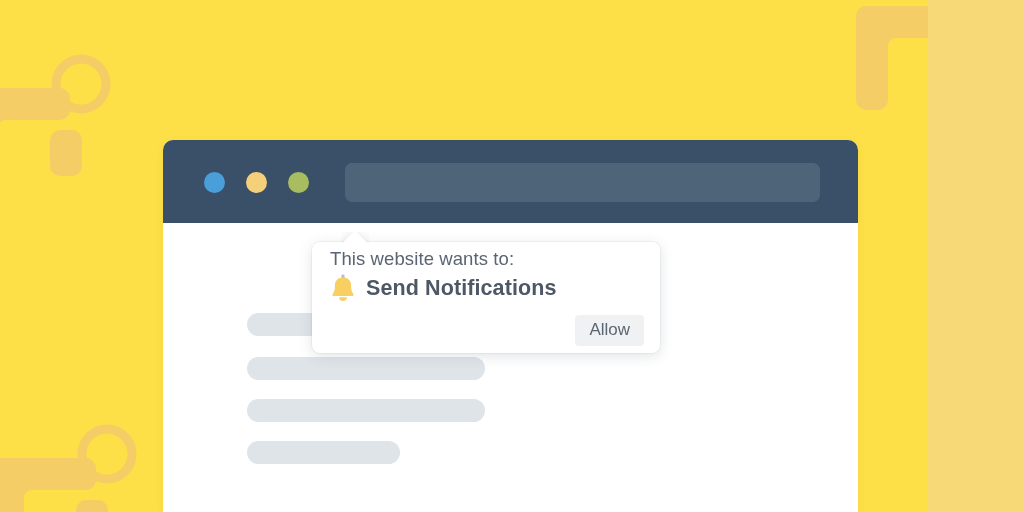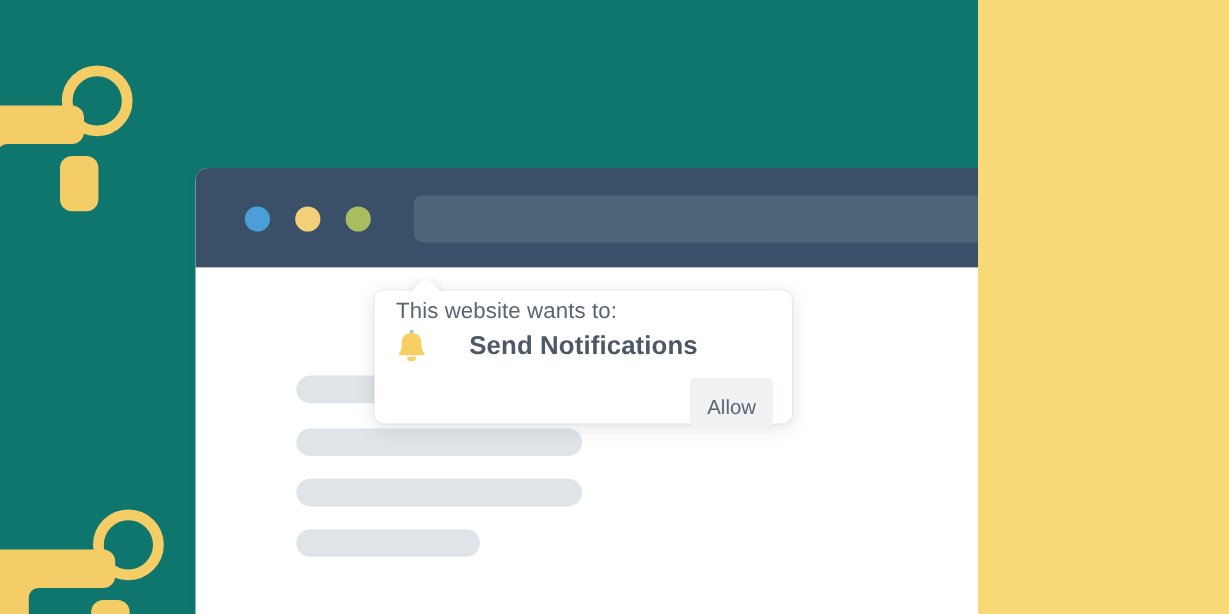--- a/index.html
+++ b/index.html
@@ -10,23 +10,23 @@
   body {
     width: 1024px;
     height: 512px;
     overflow: hidden;
     font-family: "Liberation Sans", sans-serif;
     background: #f8d978;
   }
 
   .stage {
     position: relative;
-    width: 815px;
+    width: 928px;
     height: 512px;
-    background: #0f766e;
+    background: #fde047;
     overflow: hidden;
   }
 
   
   .watermark {
     position: absolute;
     pointer-events: none;
   }
   .watermark svg { display: block; }
 
@@ -152,38 +152,37 @@
   }
 
   .bell-icon { width: 26px; height: 28px; display: block; }
 
   .permission-label {
     font-size: 21.5px;
     color: #4d5765;
     font-weight: 600;
     letter-spacing: 0.1px;
     white-space: nowrap;
-    margin-left: 25px;
   }
 
   .dialog-actions {
     position: absolute;
     right: 16px;
     top: 73px;
     display: flex;
     gap: 16px;
   }
   .dlg-btn {
     background: #f0f1f3;
     border: none;
     border-radius: 4px;
     color: #5c6673;
     font-family: "Liberation Sans", sans-serif;
     font-size: 17px;
-    padding: 15px 14px 6px 14px;
+    padding: 5px 14px 6px 14px;
     line-height: 1.15;
     cursor: pointer;
     white-space: nowrap;
   }
 </style>
 </head>
 <body>
 
 <div class="stage">
 

